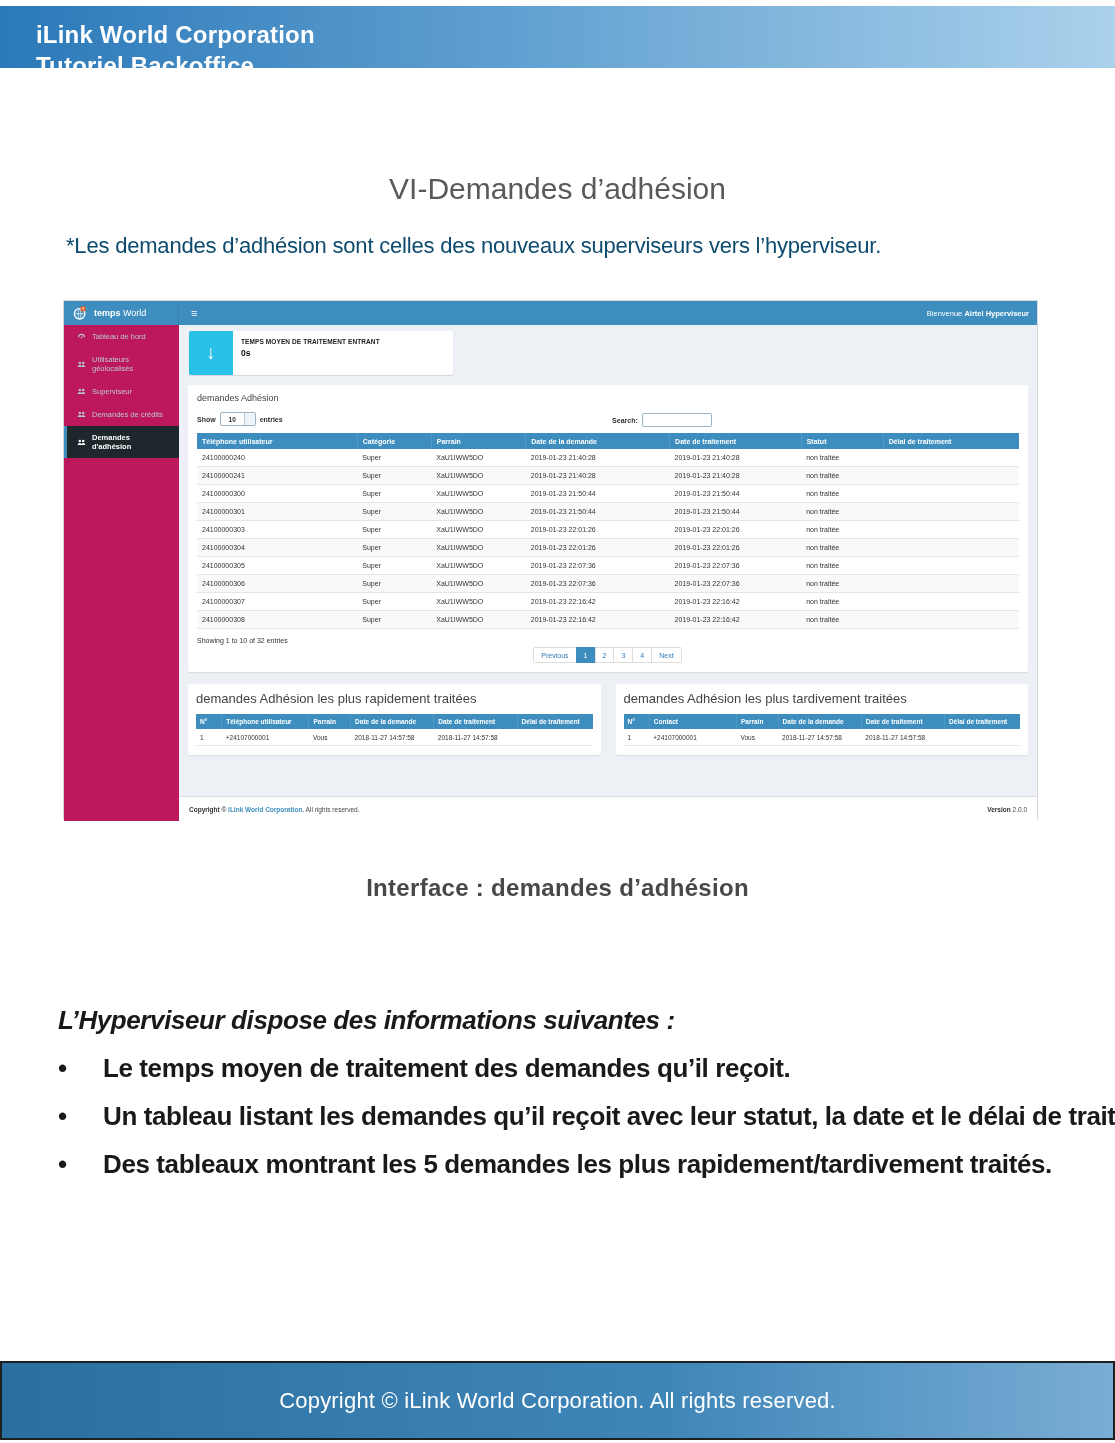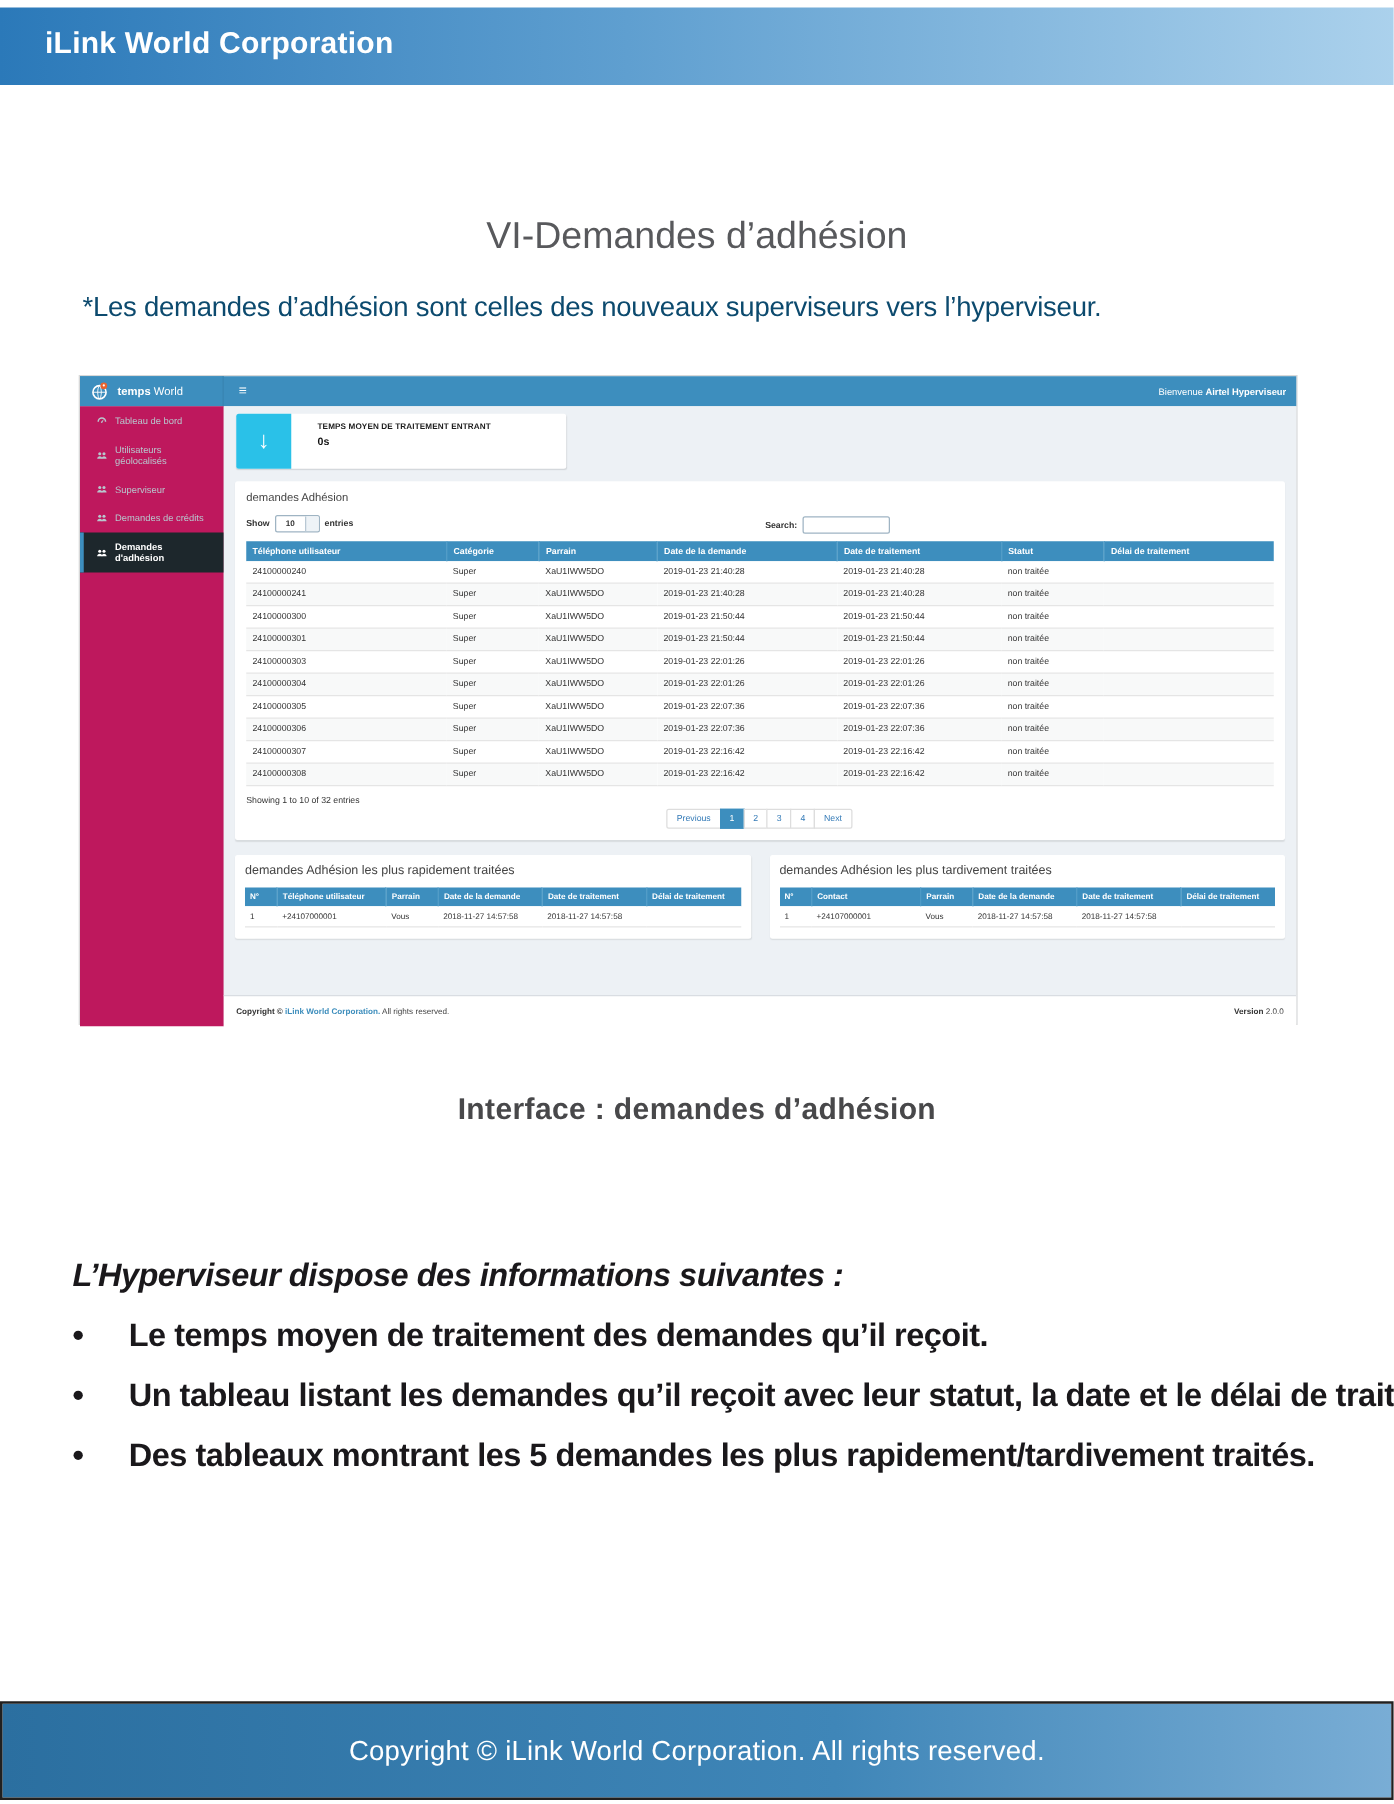--- a/index.html
+++ b/index.html
@@ -83,21 +83,21 @@
   .statbox {
     width: 264px; height: 44px; background: #fff; display: flex;
     border-radius: 2px; box-shadow: 0 1px 1px rgba(0,0,0,0.12); margin: 1px 0 10px 1px;
   }
   .statbox-icon {
     width: 44px; flex: 0 0 44px; background: #2ac1e8; color: #fff;
     display: flex; align-items: center; justify-content: center;
     font-size: 19px; font-weight: 700; border-radius: 2px 0 0 2px;
   }
   .statbox-icon::before { content: "\2193"; }
-  .statbox-text { padding: 7px 8px; margin-left: 13px; }
+  .statbox-text { padding: 7px 8px; }
   .statbox-label { font-size: 6.5px; font-weight: 700; color: #1c1c1c; letter-spacing: 0.1px; }
   .statbox-value { font-size: 8.5px; font-weight: 700; color: #111; margin-top: 3px; }
 
   .panel { background: #fff; box-shadow: 0 1px 1px rgba(0,0,0,0.09); border-radius: 2px; }
   .panel-main { padding: 8px 9px 7px 9px; }
   .panel-title { font-size: 9px; color: #444; margin-bottom: 9px; }
 
   .controls { position: relative; height: 21px; }
   .ctl-left { position: absolute; left: 0; top: 0; display: flex; align-items: center; gap: 4px; font-size: 7px; font-weight: 600; color: #333; }
   .select-box {
@@ -130,21 +130,21 @@
   .page-btn {
     display: inline-block; font-size: 7px; color: #337ab7; background: #fff;
     border: 1px solid #ddd; padding: 3.5px 7px; margin-left: -1px; cursor: pointer;
   }
   .page-btn:first-child { border-radius: 2px 0 0 2px; }
   .page-btn:last-child { border-radius: 0 2px 2px 0; }
   .page-btn.active { background: #3d8ebe; color: #fff; border-color: #3d8ebe; }
 
   .bottom-row { display: flex; gap: 15px; margin-top: 12px; }
   .panel-small { flex: 1; padding: 7px 8px 9px 8px; min-width: 0; }
-  .panel-small .panel-title { font-size: 10px; margin-bottom: 8px; }
+  .panel-small .panel-title { font-size: 13px; margin-bottom: 8px; }
   .t-small { font-size: 6.5px; }
   .t-small th { font-size: 6.5px; padding: 4px 4px; }
   .t-small td { padding: 4.5px 4px; }
   .t-small th:nth-child(1){width:6.5%} .t-small th:nth-child(2){width:22%}
   .t-small th:nth-child(3){width:10.5%} .t-small th:nth-child(4){width:21%}
   .t-small th:nth-child(5){width:21%} .t-small th:nth-child(6){width:19%}
 
   .s-footer {
     height: 25px; flex: 0 0 25px; background: #fff; border-top: 1px solid #d9dde2;
     display: flex; align-items: center; justify-content: space-between;
@@ -154,20 +154,21 @@
   .company-link { color: #3c8dbc; font-weight: 700; cursor: pointer; }
   .version b { font-weight: 700; color: #333; }
 
   .s-ico svg { display: block; }
 </style>
 </head>
 <body>
 
 <div class="top-bar">
   <div>iLink World Corporation</div>
+  <div>Tutoriel Backoffice</div>
 </div>
 
 <div class="doc-title">VI-Demandes d’adhésion</div>
 <div class="doc-intro">*Les demandes d’adhésion sont celles des nouveaux superviseurs vers l’hyperviseur.</div>
 
 <div class="shot">
 
   <div class="s-nav">
     <div class="s-brand">
       <span class="s-ico">

